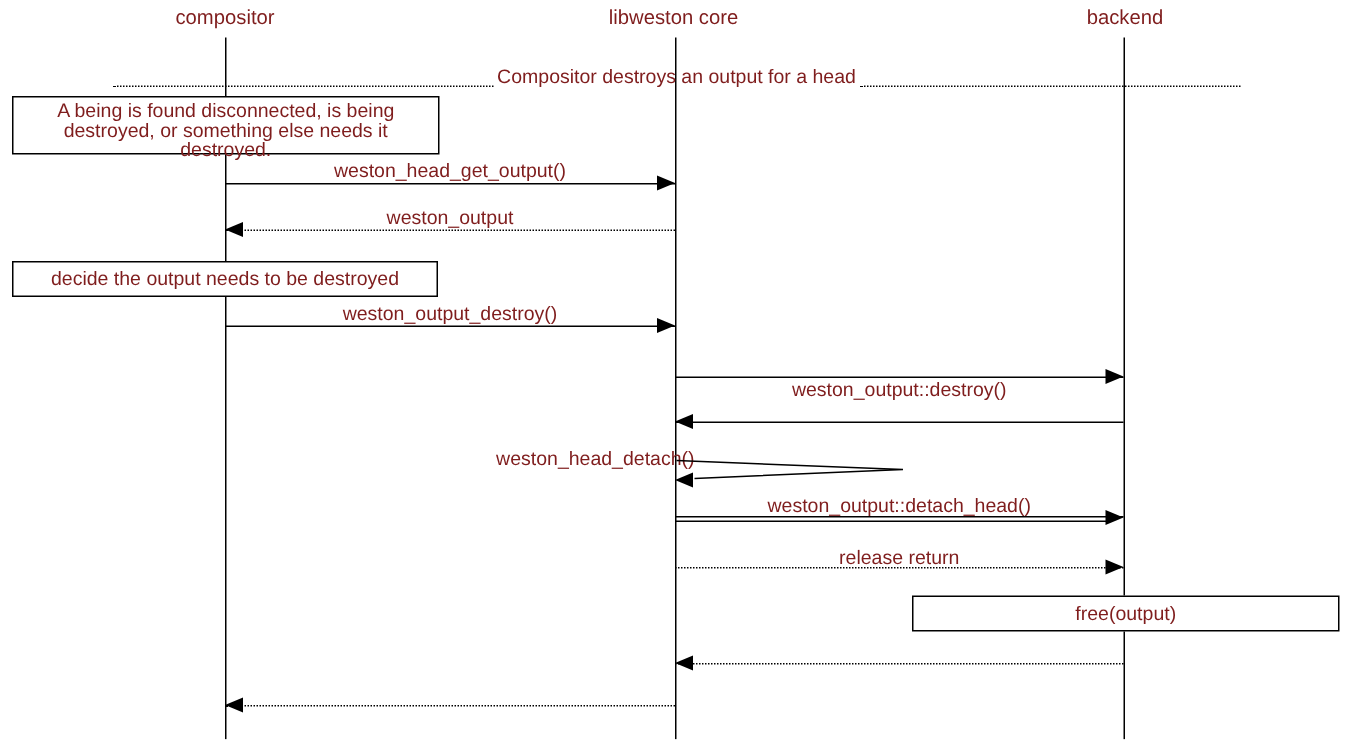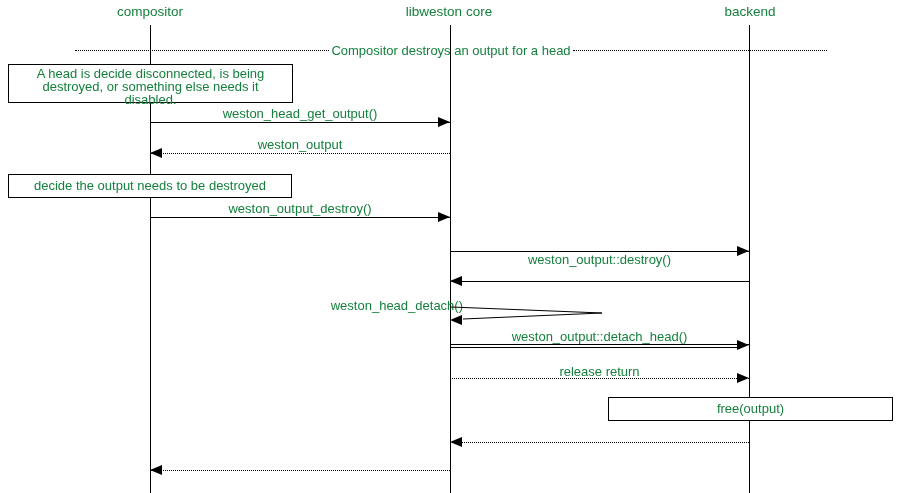--- a/index.html
+++ b/index.html
@@ -3,21 +3,21 @@
 <meta charset="utf-8">
 <style>
   * { margin: 0; padding: 0; box-sizing: border-box; }
   html, body { background: #ffffff; }
   .canvas {
     position: relative;
     width: 900px;
     height: 493px;
     background: #ffffff;
     font-family: "Liberation Sans", sans-serif;
-    color: #15803d;
+    color: #7f1d1d;
     overflow: hidden;
   }
   .actor {
     position: absolute;
     top: 4px;
     transform: translateX(-50%);
     font-size: 13.5px;
     white-space: nowrap;
   }
   .lifeline {
@@ -27,21 +27,21 @@
     width: 0;
     border-left: 1px solid #000;
   }
   .divider {
     position: absolute;
     left: 75px;
     top: 42px;
     width: 752px;
     height: 16px;
     display: flex;
-    align-items: center;
+    align-items: flex-end;
     font-size: 13px;
   }
   .divider .dots { flex: 1; height: 0; border-top: 1px dotted #000; }
   .divider .dlabel { padding: 0 2px; white-space: nowrap; }
   .hline {
     position: absolute;
     height: 0;
     border-top: 1px solid #000;
   }
   .hline.dotted { border-top-style: dotted; }
@@ -88,23 +88,23 @@
   <div class="lifeline" style="left:450px;"></div>
   <div class="lifeline" style="left:749px;"></div>
 
   <div class="divider">
     <span class="dots"></span>
     <span class="dlabel">Compositor destroys an output for a head</span>
     <span class="dots"></span>
   </div>
 
   <div class="notebox multi" style="left:8px;top:64px;width:285px;height:39px;">
-    <div>A head is decide disconnected, is being</div>
+    <div>A being is found disconnected, is being</div>
     <div>destroyed, or something else needs it</div>
-    <div>disabled.</div>
+    <div>destroyed.</div>
   </div>
 
   <div class="mlabel" style="left:150px;width:300px;top:106px;">weston_head_get_output()</div>
   <div class="hline" style="left:150px;width:300px;top:122px;"></div>
   <div class="ah-r" style="left:438px;top:117px;"></div>
 
   <div class="mlabel" style="left:150px;width:300px;top:137px;">weston_output</div>
   <div class="hline dotted" style="left:150px;width:300px;top:153px;"></div>
   <div class="ah-l" style="left:150px;top:148px;"></div>
 

